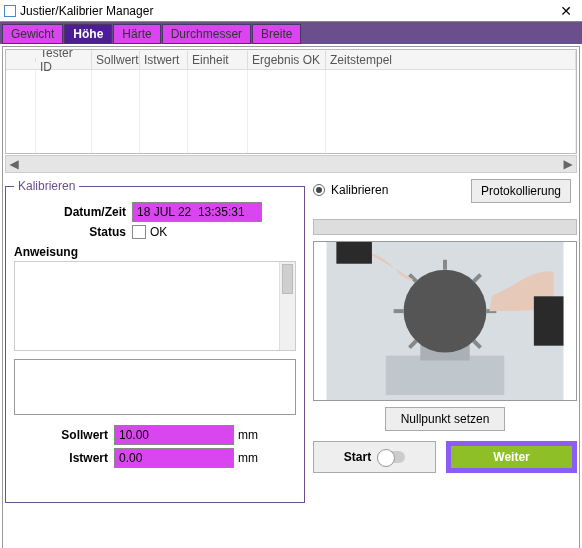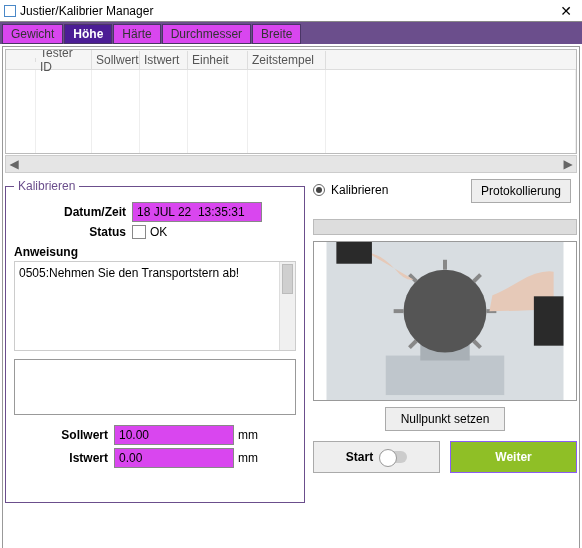--- a/index.html
+++ b/index.html
@@ -64,21 +64,21 @@
 
 .image-box { margin-top:6px; height:160px; border:1px solid #999; overflow:hidden; }
 .image-box svg { width:100%; height:100%; display:block; }
 
 .null-btn { display:block; margin:6px auto 0 auto; width:120px; height:24px; border:1px solid #aaa; background:#eee; text-align:center; line-height:22px; cursor:pointer; }
 
 .bottom-btns { display:flex; gap:10px; margin-top:10px; }
 .start-btn { flex:1; height:32px; border:1px solid #aaa; background:#eee; display:flex; align-items:center; justify-content:center; gap:6px; cursor:pointer; font-weight:bold; }
 .start-btn .slider { width:28px; height:12px; background:#ccc; border-radius:6px; position:relative; }
 .start-btn .slider::after { content:""; position:absolute; left:0; top:-2px; width:16px; height:16px; background:#fff; border:1px solid #999; border-radius:50%; }
-.weiter-btn { flex:1; height:32px; border:1px solid #8b5cf6; background:#8fbf26; color:#fff; font-weight:bold; display:flex; align-items:center; justify-content:center; cursor:pointer; }
+.weiter-btn { flex:1; height:32px; border:5px solid #8b5cf6; background:#8fbf26; color:#fff; font-weight:bold; display:flex; align-items:center; justify-content:center; cursor:pointer; }
 </style>
 </head>
 <body>
 
 <div class="titlebar">
   <div class="ticon"></div>
   <div class="title">Justier/Kalibrier Manager</div>
   <div class="close">✕</div>
 </div>
 
@@ -92,20 +92,21 @@
 
 <div class="content">
 
   <div class="grid-wrap">
     <div class="grid-head">
       <div class="cell"></div>
       <div class="cell">Tester ID</div>
       <div class="cell">Sollwert</div>
       <div class="cell">Istwert</div>
       <div class="cell">Einheit</div>
+      <div class="cell">Ergebnis OK</div>
       <div class="cell">Zeitstempel</div>
     </div>
     <div class="grid-body">
       <div class="col"></div>
         <div class="col"></div>
         <div class="col"></div>
         <div class="col"></div>
         <div class="col"></div>
         <div class="col"></div>
         <div class="col"></div>
@@ -127,21 +128,20 @@
         </div>
 
         <div class="row">
           <div class="lbl">Status</div>
           <div class="chk"></div>
           <span>OK</span>
         </div>
 
         <div class="section-head">Anweisung</div>
         <div class="instruct-box">
-          <span>0505:Nehmen Sie den Transportstern ab!</span>
           <div class="sb">
               <div class="thumb"></div>
             </div>
         </div>
 
         <div class="empty-box"></div>
 
         <div class="val-rows">
           <div class="row">
             <div class="lbl-small">Sollwert</div>

